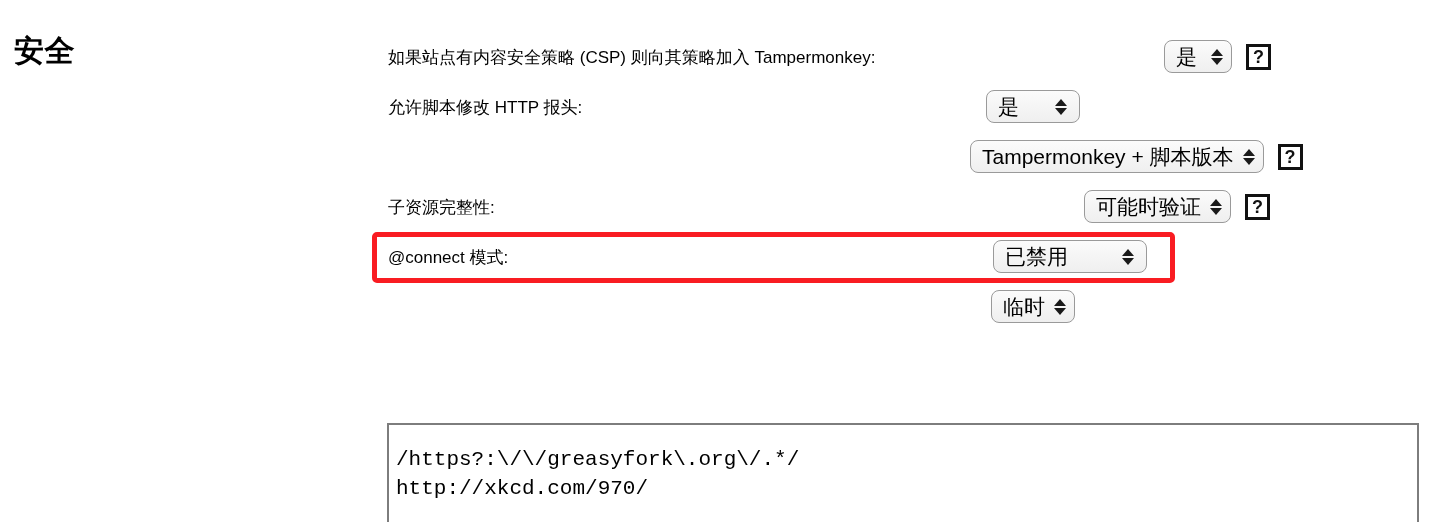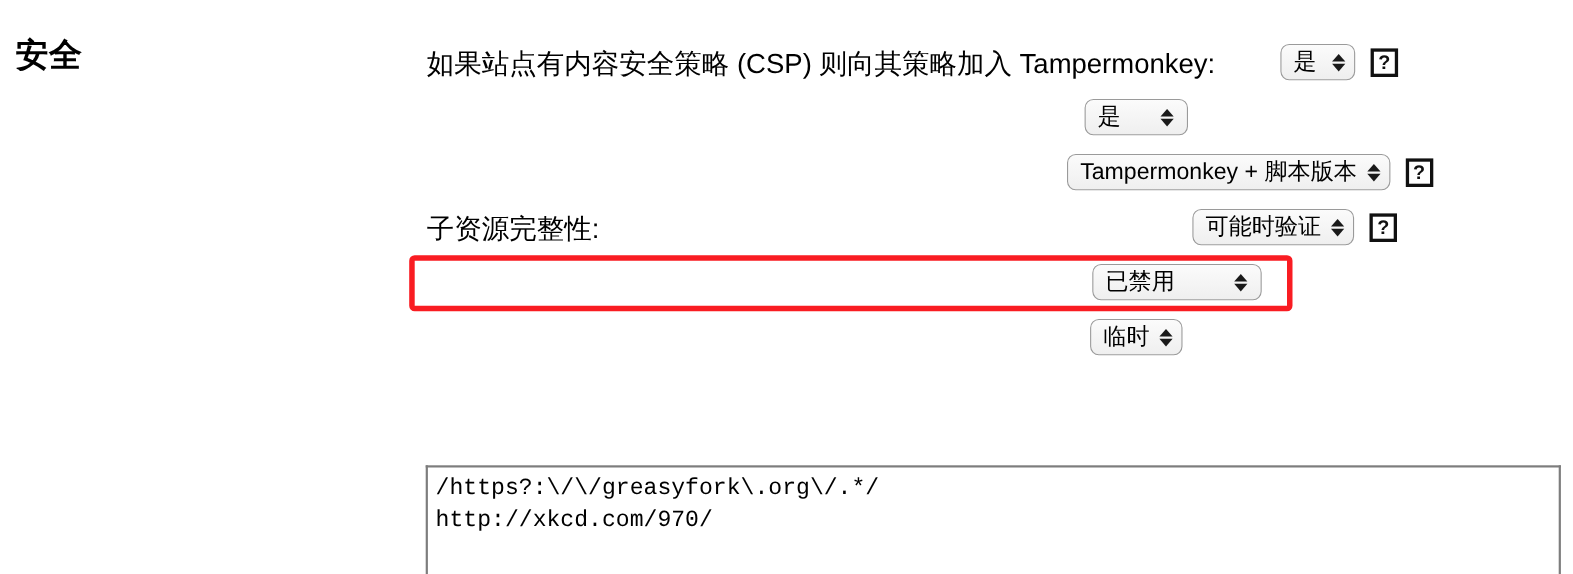--- a/index.html
+++ b/index.html
@@ -44,21 +44,21 @@
   }
 
   .row {
     position: relative;
     height: 50px;
   }
   .row-label {
     position: absolute;
     left: 0;
     top: 5px;
-    font-size: 25px;
+    font-size: 17px;
     line-height: 34px;
     white-space: nowrap;
   }
 
   
   .row-controls {
     position: absolute;
     top: 4px;
     display: flex;
     align-items: center;
@@ -149,21 +149,21 @@
   .whitelist-textarea {
     position: absolute;
     left: 387px;
     top: 423px;
     width: 1032px;
     height: 99px;
     box-sizing: border-box;
     border: 2px solid #7d7d7d;
     border-bottom: none;
     background: #ffffff;
-    padding: 5px 7px 0 7px;
+    padding: 20px 7px 0 7px;
     font-family: "Liberation Mono", "DejaVu Sans Mono", monospace;
     font-size: 21px;
     line-height: 29px;
     color: #000;
     white-space: pre;
     overflow: hidden;
   }
 </style>
 </head>
 <body>
@@ -182,20 +182,21 @@
           <span class="sel-arrows">
               <i class="up"></i>
               <i class="down"></i>
             </span>
         </div>
         <div class="help-btn">?</div>
       </div>
     </div>
 
     <div class="row">
+      <div class="row-label">允许脚本修改 HTTP 报头:</div>
       <div class="row-controls" style="left:598px;">
         <div class="mac-select wide-gap" style="min-width:94px;">
           <span class="sel-value">是</span>
           <span class="sel-arrows">
               <i class="up"></i>
               <i class="down"></i>
             </span>
         </div>
       </div>
     </div>
@@ -221,20 +222,21 @@
           <span class="sel-arrows">
               <i class="up"></i>
               <i class="down"></i>
             </span>
         </div>
         <div class="help-btn">?</div>
       </div>
     </div>
 
     <div class="row">
+      <div class="row-label">@connect 模式:</div>
       <div class="row-controls" style="left:605px;">
         <div class="mac-select wide-gap" style="min-width:154px;text-align:right;">
           <span class="sel-value">已禁用</span>
           <span class="sel-arrows">
               <i class="up"></i>
               <i class="down"></i>
             </span>
         </div>
       </div>
     </div>

